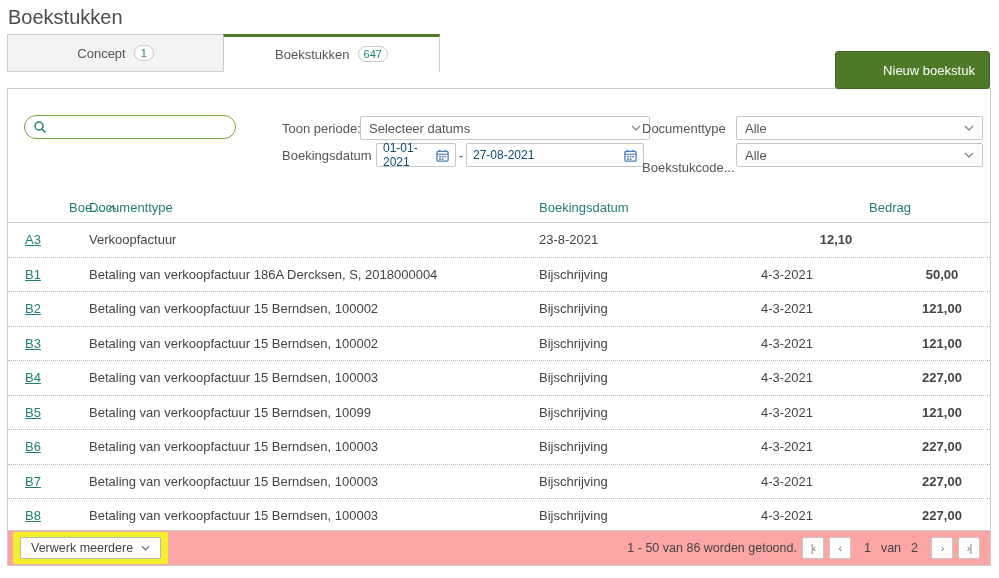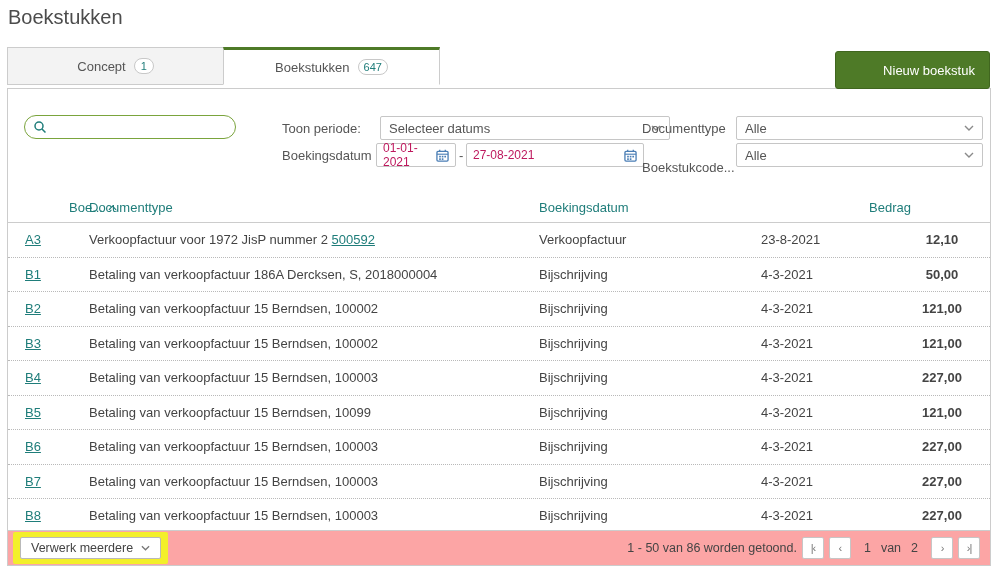--- a/index.html
+++ b/index.html
@@ -11,21 +11,21 @@
     --text:#444444;
   }
   html,body{ background:#ffffff; }
   body{
     width:999px; height:578px; position:relative; overflow:hidden;
     font-family:"Liberation Sans", sans-serif; color:var(--text); font-size:13px;
   }
   .page-title{ position:absolute; left:8px; top:6px; font-size:20px; color:#4c4c4c; }
 
   
-  .tabbar{ position:absolute; left:7px; top:47px; display:flex; z-index:3;align-items:center; }
+  .tabbar{ position:absolute; left:7px; top:34px; display:flex; z-index:3;align-items:center; }
   .tab{
     width:217px; height:38px; display:flex; align-items:center; justify-content:center; gap:8px;
     background:#f3f3f3; border:1px solid var(--border); color:#555; cursor:pointer;
   }
   .tab + .tab{ margin-left:-1px; }
   .tab.active{
     background:#fff; border-top:3px solid var(--green); border-bottom:1px solid #fff;
   }
   .badge{
     min-width:20px; height:16px; padding:0 5px; border:1px solid #c8c8c8; border-radius:9px;
@@ -58,28 +58,28 @@
   .lbl-periode{ left:274px; top:32px; }
   .lbl-doctype{ left:634px; top:32px; }
   .lbl-boekdatum{ left:274px; top:59px; }
   .lbl-boekcode{ left:634px; top:59px;margin-top:12px; }
 
   .select{
     position:absolute; height:24px; border:1px solid #c6c6c6; border-radius:2px; background:#fff;
     display:flex; align-items:center; justify-content:space-between; padding:0 8px;
     font-size:13px; color:#555; cursor:pointer;
   }
-  .sel-periode{ left:372px; top:27px; width:290px; }
+  .sel-periode{ left:352px; top:27px; width:290px; }
   .sel-doctype{ left:728px; top:27px; width:247px; }
   .sel-boekcode{ left:728px; top:54px; width:247px; }
 
   .datefield{
     position:absolute; height:24px; border:1px solid #c6c6c6; border-radius:2px; background:#fff;
     display:flex; align-items:center; justify-content:space-between; padding:0 6px;
-    font-size:12px; color:#be185d; cursor:text;
+    font-size:12px; color:#0c4a6e; cursor:text;
   }
   .date-from{ left:368px; top:54px; width:80px; }
   .date-to{ left:458px; top:54px; width:178px; }
   .date-sep{ position:absolute; left:451px; top:59px; color:#555; }
 
   
   .thead{
     position:absolute; left:0; right:0; top:104px; height:30px;
     display:grid; grid-template-columns:64px 450px 222px 150px 1fr;
     align-items:center; padding:0 17px; border-bottom:1px solid var(--border);
@@ -223,21 +223,20 @@
       </span>
     </div>
     <div>Documenttype</div>
     <div>Boekingsdatum</div>
     <div class="th-amount">Bedrag</div>
   </div>
 
   <div class="tbody">
   <div class="trow">
     <div class="c-code"><a>A3</a></div>
-    <div class="c-desc"><span>Verkoopfactuur voor 1972 JisP nummer 2 </span><a>500592</a></div>
     <div class="c-type">Verkoopfactuur</div>
     <div class="c-date">23-8-2021</div>
     <div class="c-amount">12,10</div>
   </div>
 
   <div class="trow">
     <div class="c-code"><a>B1</a></div>
     <div class="c-desc"><span>Betaling van verkoopfactuur 186A Dercksen, S, 2018000004</span></div>
     <div class="c-type">Bijschrijving</div>
     <div class="c-date">4-3-2021</div>

